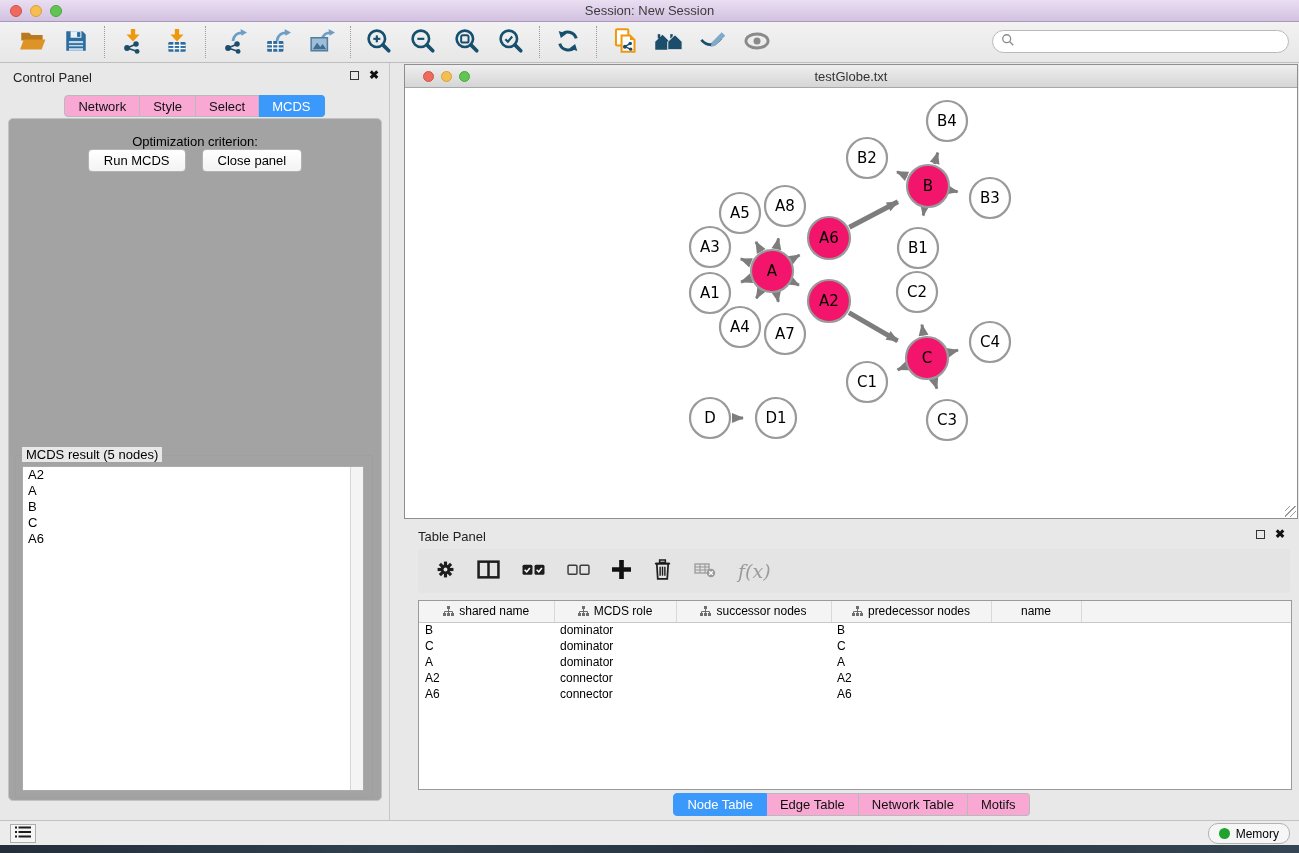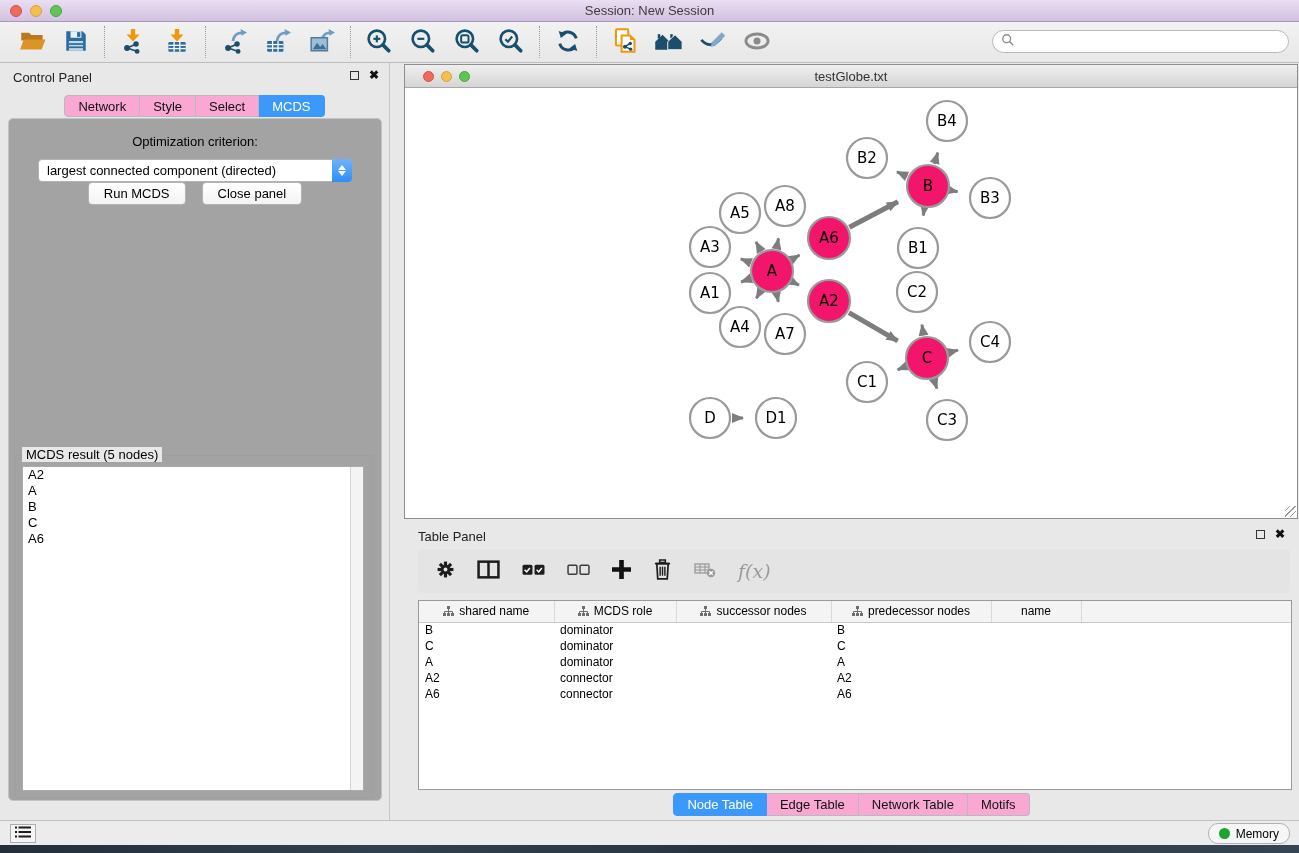--- a/index.html
+++ b/index.html
@@ -318,31 +318,20 @@
       </span>
     </div>
     <div class="cp-tabs"><span class="seg">
           <button class="seg-btn">Network</button>
           <button class="seg-btn">Style</button>
           <button class="seg-btn">Select</button>
           <button class="seg-btn active">MCDS</button>
         </span></div>
     <div class="cp-content">
       <div class="opt-label">Optimization criterion:</div>
-      <div class="select">
-        <div class="sel-text">largest connected component (directed)</div>
-        <div class="stepper">
-          <svg viewBox="0 0 8 5" width="8" height="5">
-              <path d="M0 5L4 0l4 5z" fill="#fff"></path>
-            </svg>
-          <svg viewBox="0 0 8 5" width="8" height="5">
-              <path d="M0 0l4 5 4-5z" fill="#fff"></path>
-            </svg>
-        </div>
-      </div>
       <div class="btn-row">
         <button class="btn">Run MCDS</button>
         <button class="btn">Close panel</button>
       </div>
       <div class="groupbox">
         <span class="legend">MCDS result (5 nodes)</span>
         <div class="listbox">
           <div>
               <div class="list-item">A2</div>
               <div class="list-item">A</div>

